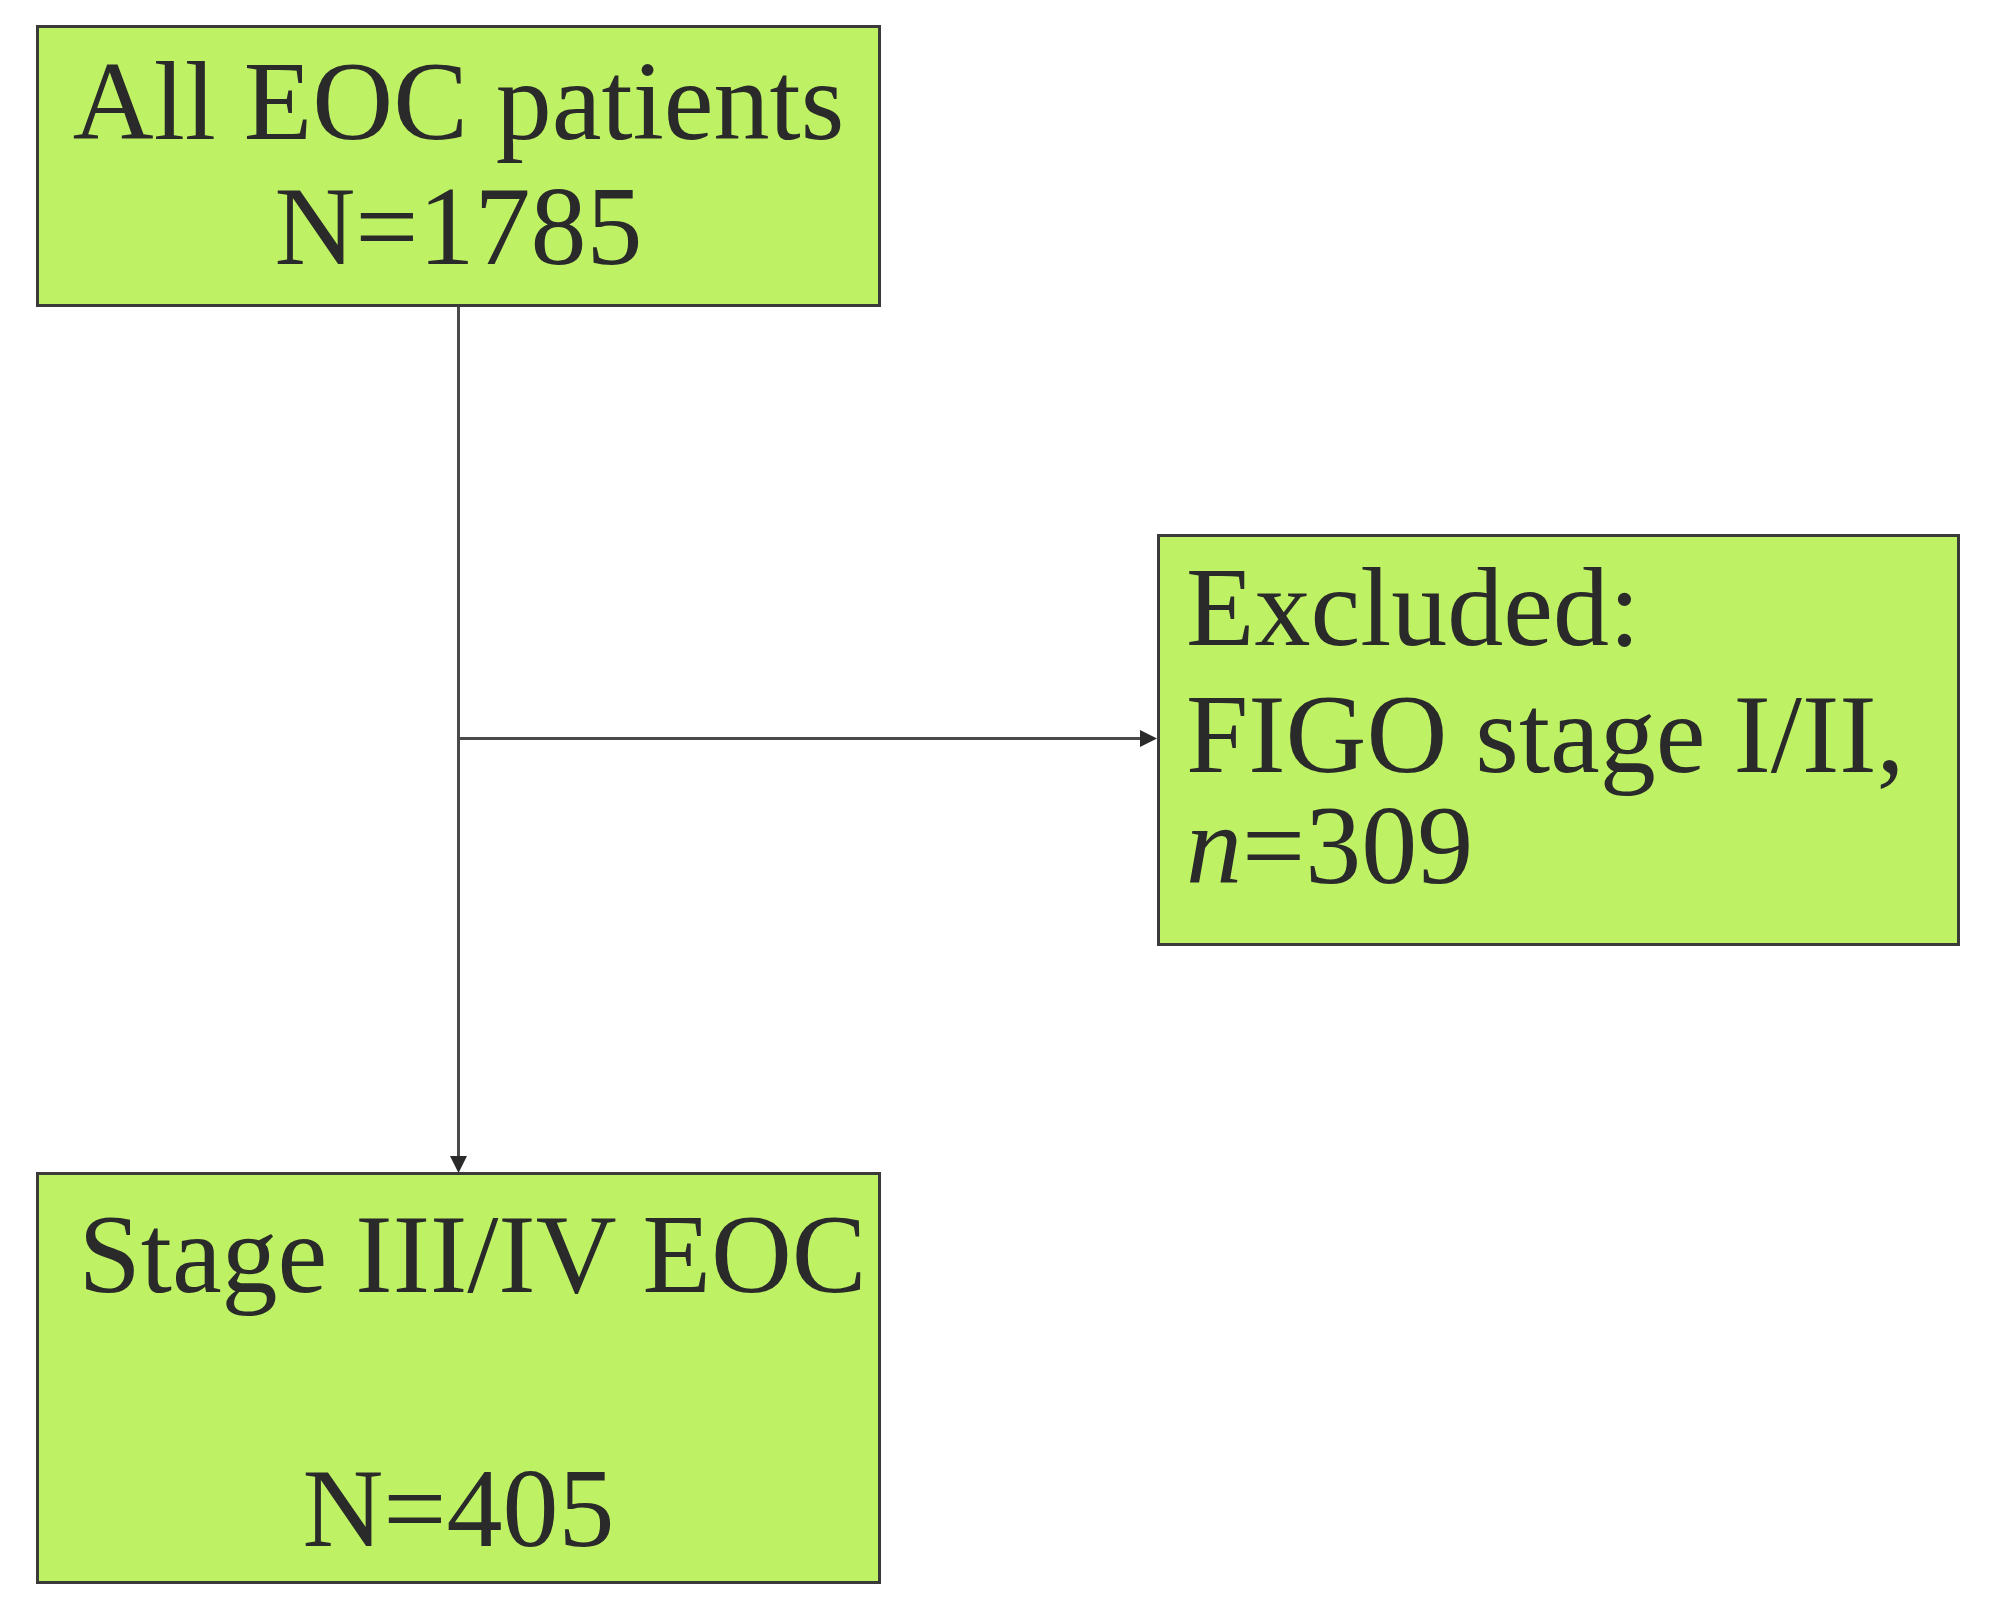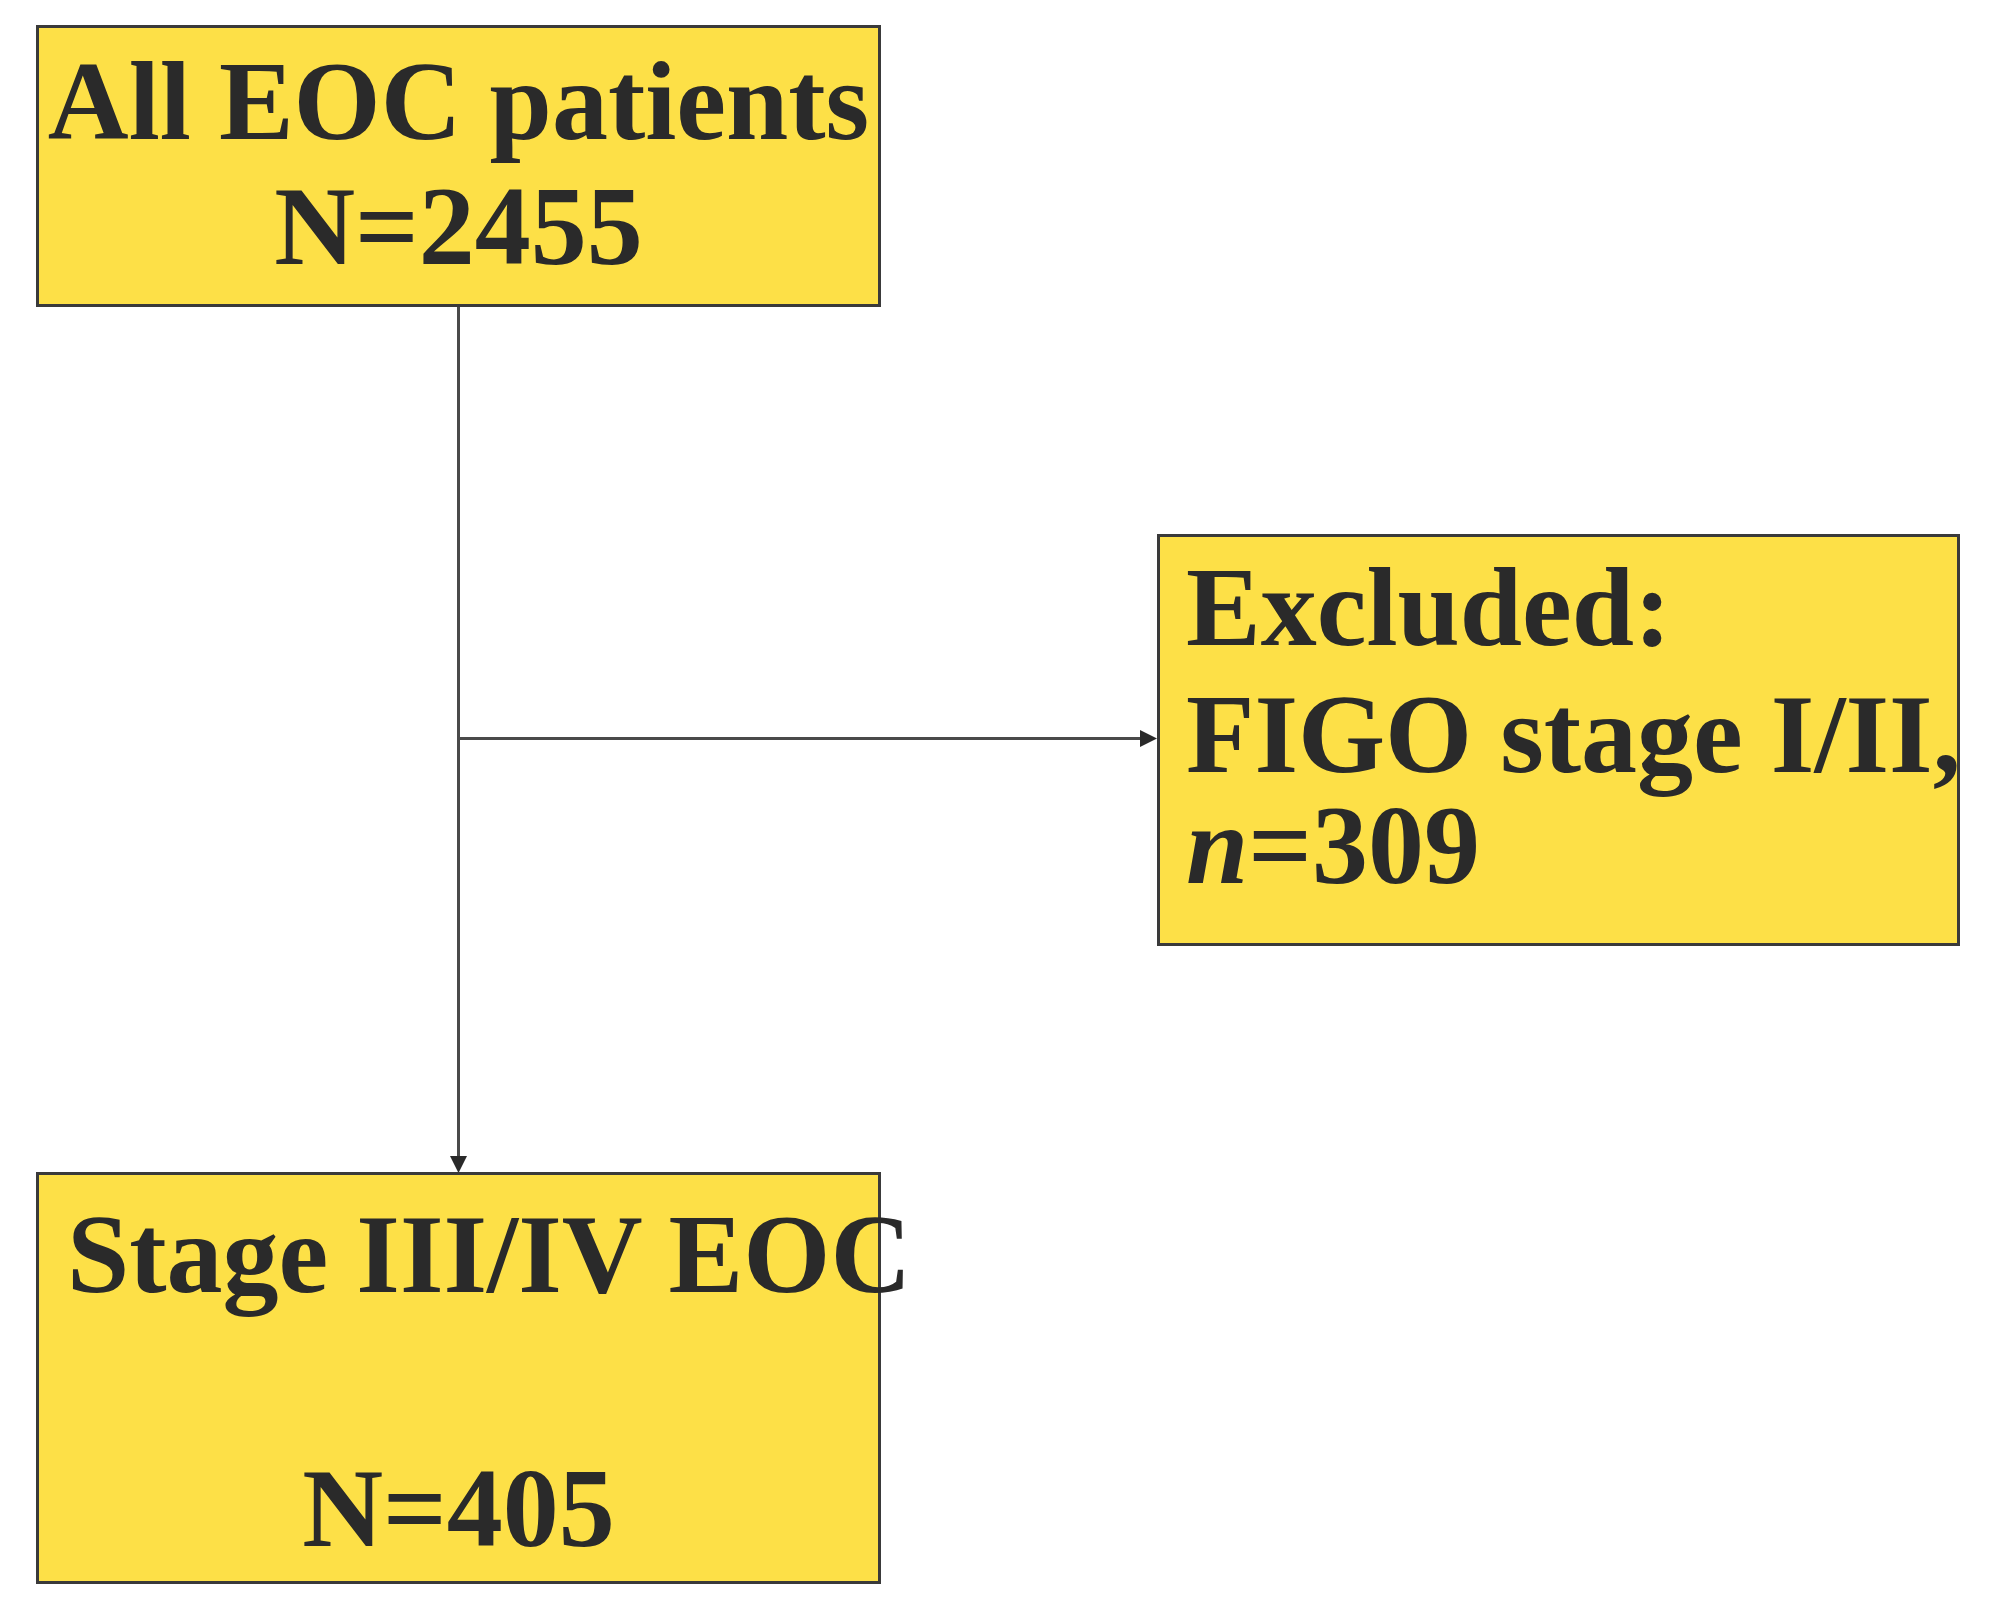--- a/index.html
+++ b/index.html
@@ -1,38 +1,38 @@
 <!DOCTYPE html>
 <html><head>
 <meta charset="utf-8">
 <style>
   html, body { margin: 0; padding: 0; background: #ffffff; }
   body { width: 1993px; height: 1621px; position: relative; overflow: hidden;
          font-family: "Liberation Serif", "DejaVu Serif", serif; color: #2a2a2a; }
-  .box { position: absolute; box-sizing: border-box; border: 3px solid #3a3a3a; background: #fde047; font-weight: bold; }
+  .box { position: absolute; box-sizing: border-box; border: 3px solid #3a3a3a; background: #bef264; }
   .line { position: absolute; font-size: 112px; white-space: nowrap; line-height: 1; }
   .center .line { left: 0; right: 0; text-align: center; }
   .left .line { left: 26px; text-align: right; }
   .connector { position: absolute; background: #4a4a4a; }
   svg.arrows { position: absolute; left: 0; top: 0; }
   .italic { font-style: italic; }
 </style>
 </head>
 <body>
 
 <div class="connector" style="left:457px; top:304px; width:3px; height:858px;"></div>
 <div class="connector" style="left:457px; top:737px; width:690px; height:3px;"></div>
 <svg class="arrows" width="1993" height="1621">
   <polygon points="450,1156 467,1156 458.5,1173" fill="#2a2a2a"></polygon>
   <polygon points="1140,730 1140,747 1157,738.5" fill="#2a2a2a"></polygon>
 </svg>
 
 <div class="box center" style="left:36px; top:25px; width:845px; height:282px;">
   <div class="line" style="top:17px;">All EOC patients</div>
-  <div class="line" style="top:142px;">N=2455</div>
+  <div class="line" style="top:142px;">N=1785</div>
 </div>
 
 <div class="box left" style="left:1157px; top:534px; width:803px; height:412px;">
   <div class="line" style="top:14px;">Excluded:</div>
   <div class="line" style="top:141px;">FIGO stage I/II,</div>
   <div class="line" style="top:252px;">
     <span class="italic">n</span><span>=309</span>
   </div>
 </div>
 

